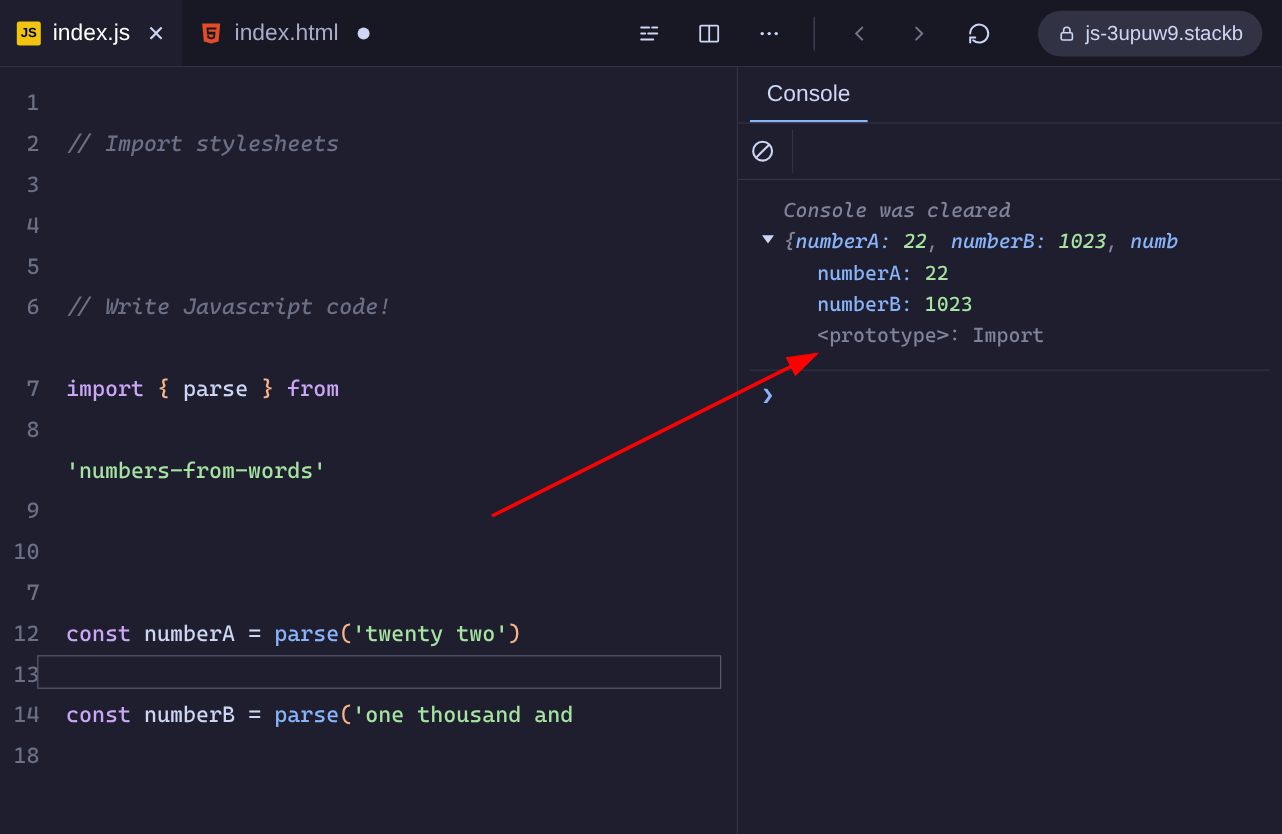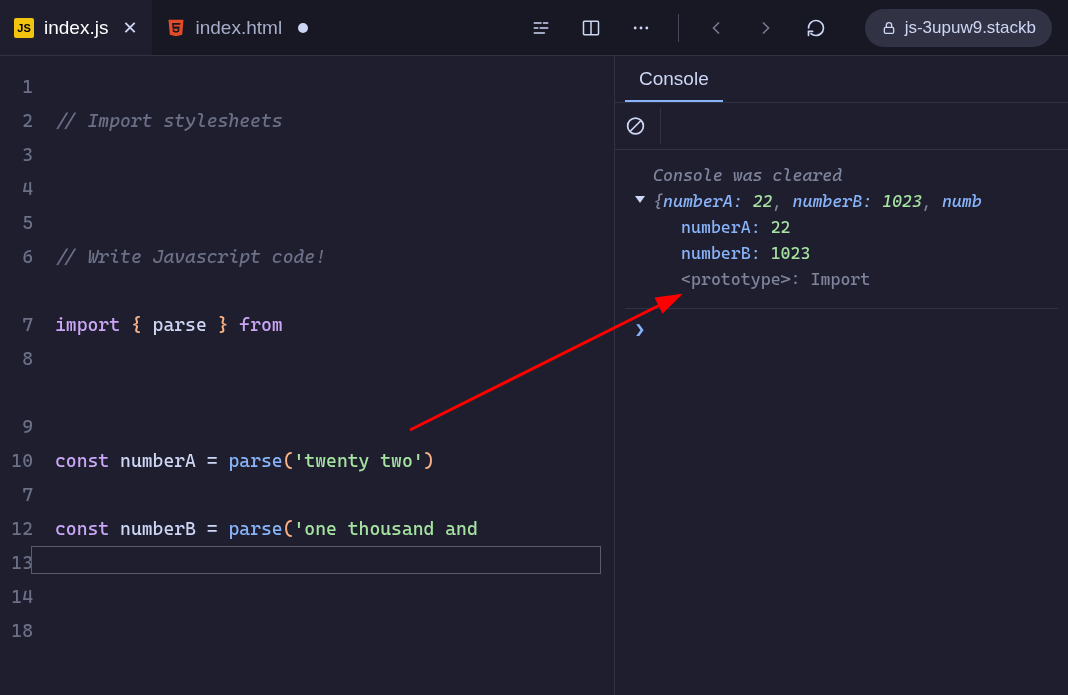--- a/index.html
+++ b/index.html
@@ -285,20 +285,21 @@
       <div>12</div>
       <div>13</div>
       <div>14</div>
       <div>18</div>
     </div>
     <div class="code">
 <div class="code-line"><span class="c-comment">// Import stylesheets</span></div>
 <div class="code-line"></div>
 <div class="code-line"><span class="c-comment">// Write Javascript code!</span></div>
 <div class="code-line"><span class="c-keyword">import</span><span class="c-text"> </span><span class="c-brace">{</span><span class="c-text"> </span><span class="c-var">parse</span><span class="c-text"> </span><span class="c-brace">}</span><span class="c-text"> </span><span class="c-keyword">from</span></div>
+<div class="code-line"><span class="c-string">'numbers-from-words'</span></div>
 <div class="code-line"></div>
 <div class="code-line"><span class="c-keyword">const</span><span class="c-text"> </span><span class="c-var">numberA</span><span class="c-text"> = </span><span class="c-func">parse</span><span class="c-brace">(</span><span class="c-string">'twenty two'</span><span class="c-brace">)</span></div>
 <div class="code-line"><span class="c-keyword">const</span><span class="c-text"> </span><span class="c-var">numberB</span><span class="c-text"> = </span><span class="c-func">parse</span><span class="c-brace">(</span><span class="c-string">'one thousand and</span></div>
 
 
 
 
 
 
 

